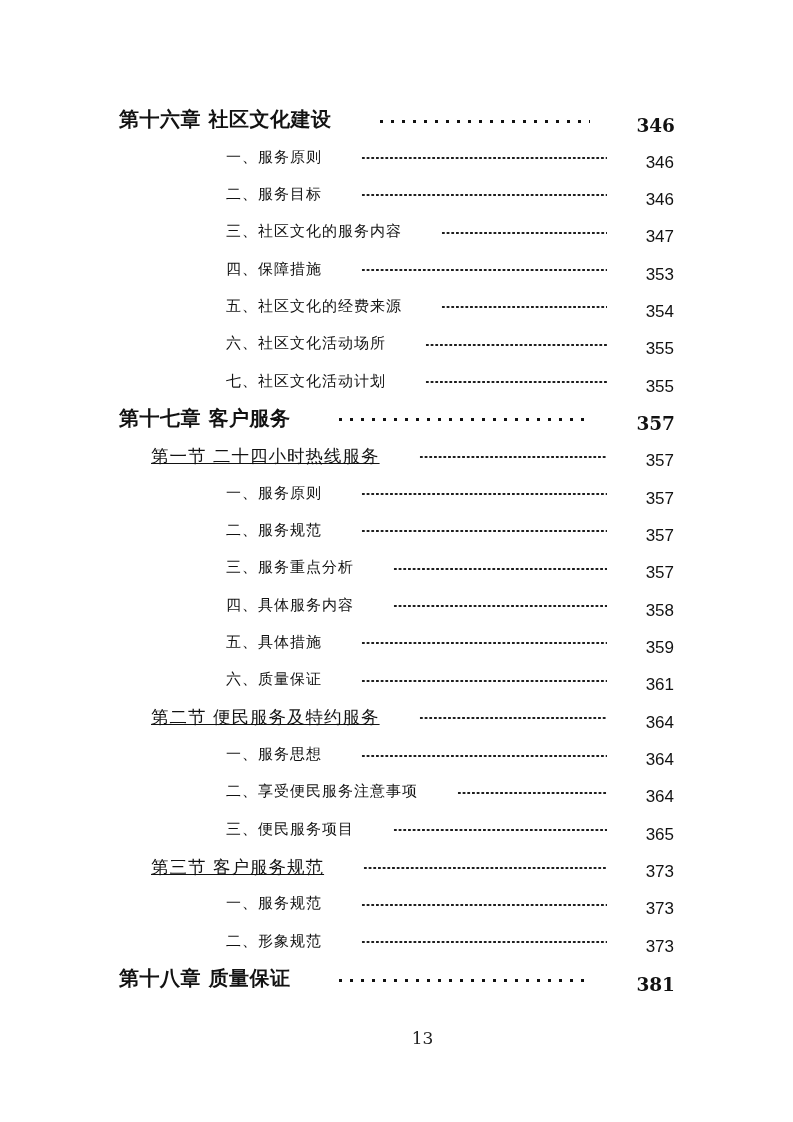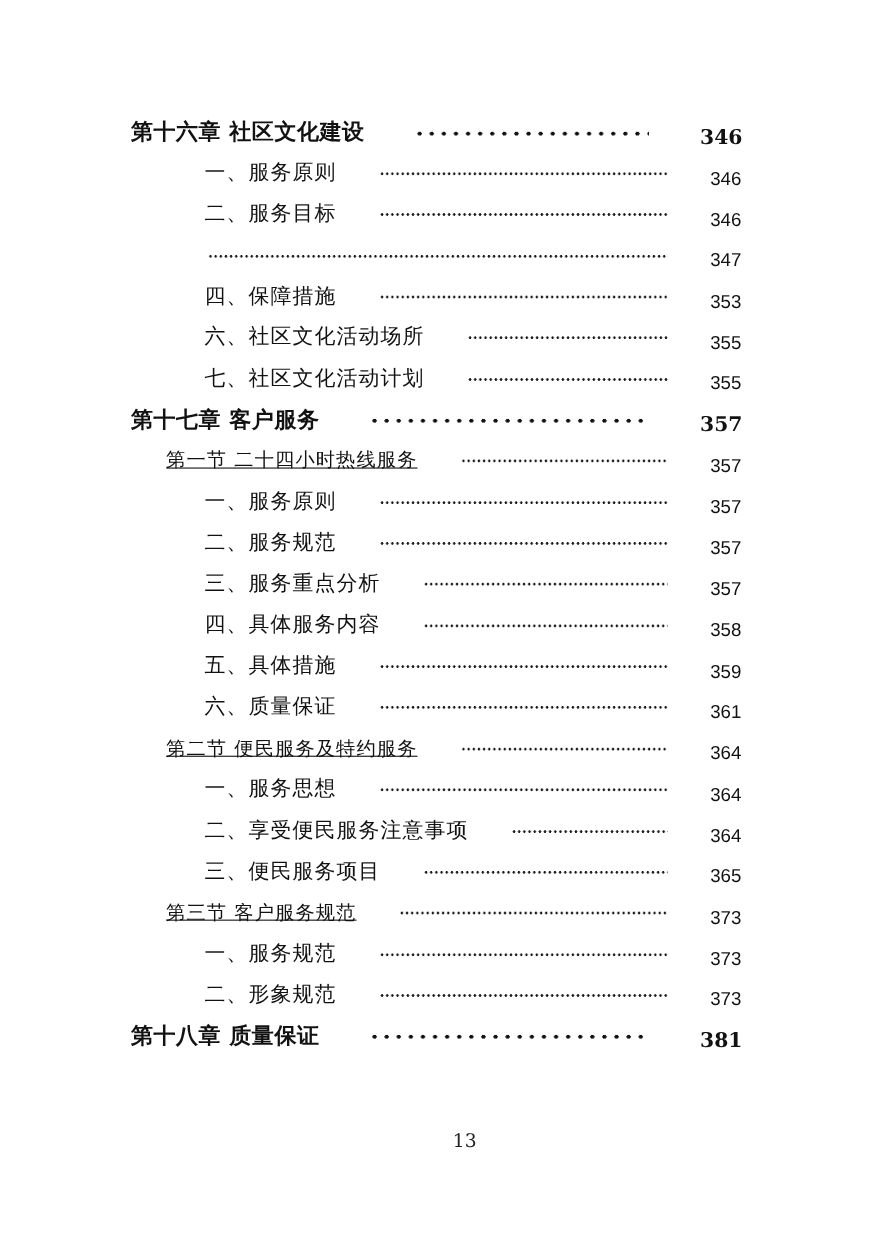--- a/index.html
+++ b/index.html
@@ -65,22 +65,23 @@
   .lvl-section { padding-left: 32px; }
   .lvl-section .toc-title {
     font-size: 17.5px;
     letter-spacing: 1px;
     text-decoration: underline;
   }
 
   
   .lvl-item { padding-left: 67px; }
   .lvl-item .toc-title {
-    font-size: 19px;
+    font-size: 15px;
     letter-spacing: 1px;
+    margin-left: 40px;
   }
 
   
   .lvl-section .leader,
   .lvl-item .leader {
     margin: 0 3px 0 3px;
     background-image: radial-gradient(circle, #1a1a1a 1.05px, rgba(0,0,0,0) 1.35px);
     background-size: 4.7px 4px;
     background-position: left bottom 7px;
   }
@@ -120,30 +121,36 @@
     <span class="toc-page">346</span>
   </div>
 
   <div class="toc-row lvl-item">
     <span class="toc-title">二、服务目标</span>
     <span class="leader"></span>
     <span class="toc-page">346</span>
   </div>
 
   <div class="toc-row lvl-item">
+    <span class="toc-title">三、社区文化的服务内容</span>
     <span class="leader"></span>
     <span class="toc-page">347</span>
   </div>
 
   <div class="toc-row lvl-item">
     <span class="toc-title">四、保障措施</span>
     <span class="leader"></span>
     <span class="toc-page">353</span>
   </div>
 
+  <div class="toc-row lvl-item">
+    <span class="toc-title">五、社区文化的经费来源</span>
+    <span class="leader"></span>
+    <span class="toc-page">354</span>
+  </div>
 
   <div class="toc-row lvl-item">
     <span class="toc-title">六、社区文化活动场所</span>
     <span class="leader"></span>
     <span class="toc-page">355</span>
   </div>
 
   <div class="toc-row lvl-item">
     <span class="toc-title">七、社区文化活动计划</span>
     <span class="leader"></span>

